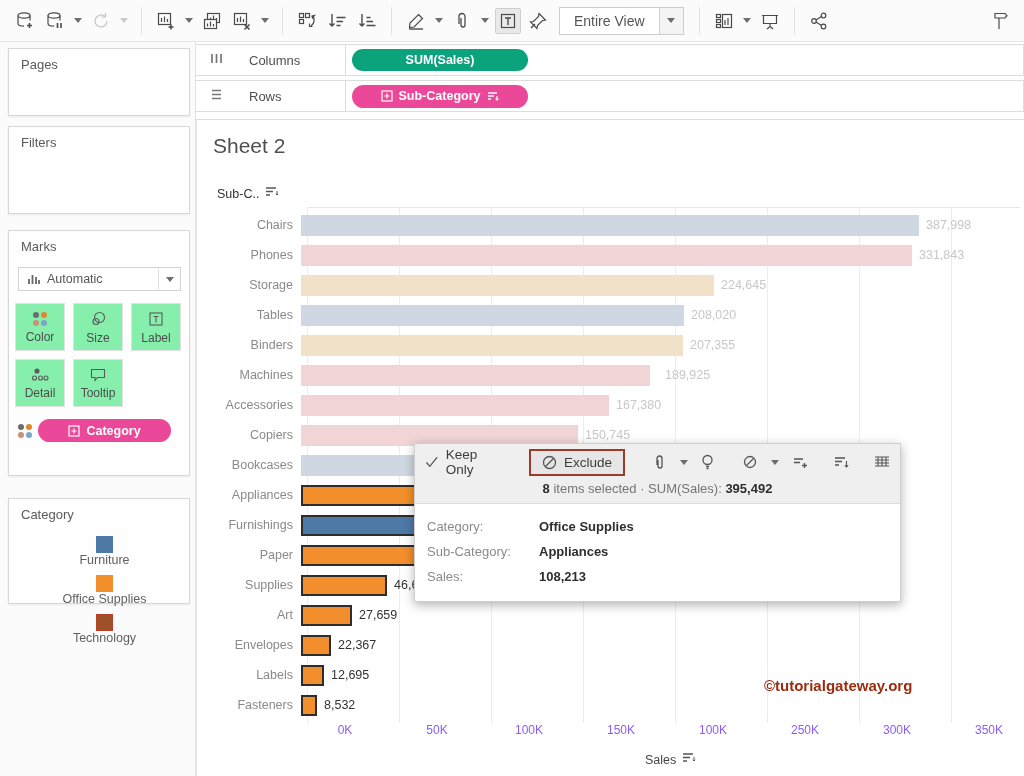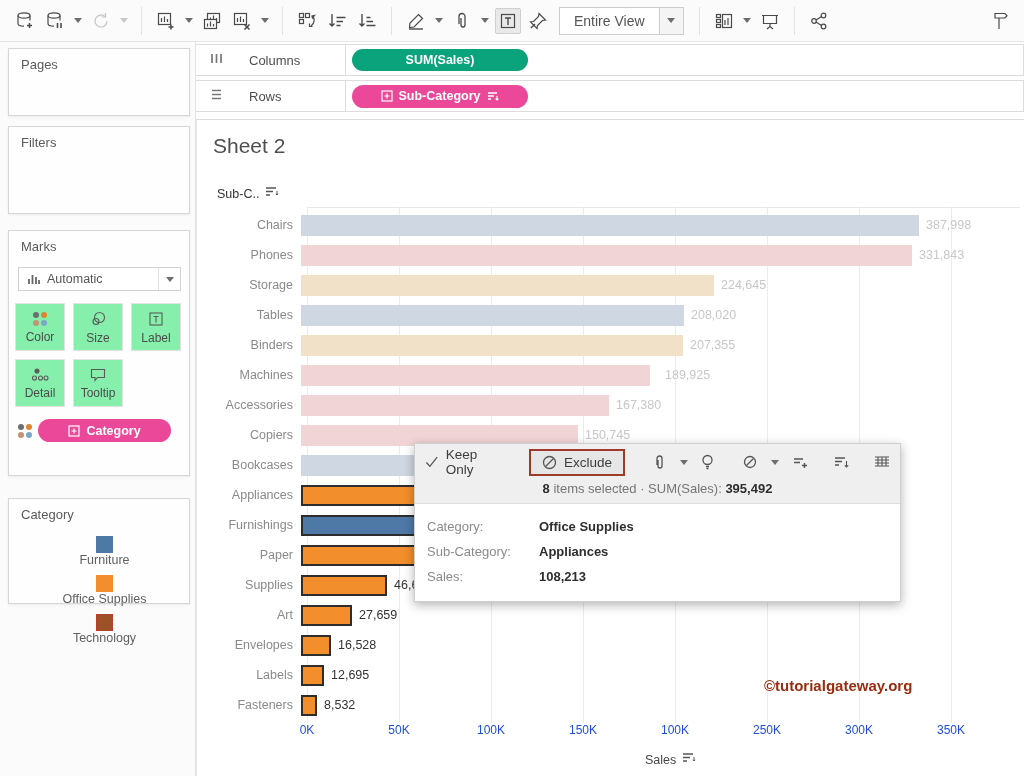--- a/index.html
+++ b/index.html
@@ -74,21 +74,21 @@
   .bar-row { position:absolute; left:0; right:0; height:30px; display:flex; align-items:center; }
   .bar-row .rlabel { width:104px; text-align:right; padding-right:8px; font-size:12.5px; color:#8a8a8a; flex:0 0 104px; }
   .bar-row .track { position:relative; height:21px; flex:1; z-index:1; }
   .bar { position:absolute; left:0; top:0; height:21px; }
   .bar.selected { border:2px solid #2d2d2d; }
   .bar-val { position:absolute; top:3px; font-size:12.5px; white-space:nowrap; }
   .bar-val.dim { color:#c7c7c7; }
   .bar-val.dark { color:#333; }
 
   .xticks { position:absolute; left:0; top:603px; right:0; height:16px; }
-  .xtick { position:absolute; transform:translateX(-50%); font-size:12px; color:#1d4ed8; }
+  .xtick { position:absolute; transform:translateX(-50%); font-size:12px; color:#8b5cf6;margin-left:38px; }
   .xaxis-title { position:absolute; top:632px; left:448px; font-size:12.5px; color:#474747; display:flex; align-items:center; gap:6px; }
 
   .watermark { position:absolute; left:567px; top:557px; font-size:15px; font-weight:bold; color:#9a2d0f; z-index:2; }
 
   
   .ttip { position:absolute; left:217px; top:323px; width:487px; z-index:5; background:#fff; border:1px solid #cfcfcf; box-shadow:0 3px 10px rgba(0,0,0,.3); }
   .ttip-head { background:#efefef; }
   .ttip-cmd { height:36px; display:flex; align-items:center; padding:0 10px; gap:22px; }
   .ttip-cmd svg { stroke:#555; fill:none; stroke-width:1.3; }
   .keep-only { display:flex; align-items:center; gap:7px; font-size:13.5px; color:#3d3d3d; }
@@ -502,21 +502,21 @@
         <div class="rlabel">Art</div>
         <div class="track">
           <div class="bar selected" style="width: 51px; background: rgb(242, 142, 43);"></div>
           <span class="bar-val dark" style="left: 58px;">27,659</span>
         </div>
       </div>
       <div class="bar-row" style="top: 423px;">
         <div class="rlabel">Envelopes</div>
         <div class="track">
           <div class="bar selected" style="width: 30px; background: rgb(242, 142, 43);"></div>
-          <span class="bar-val dark" style="left: 37px;">16,528</span>
+          <span class="bar-val dark" style="left: 37px;">22,367</span>
         </div>
       </div>
       <div class="bar-row" style="top: 453px;">
         <div class="rlabel">Labels</div>
         <div class="track">
           <div class="bar selected" style="width: 23px; background: rgb(242, 142, 43);"></div>
           <span class="bar-val dark" style="left: 30px;">12,695</span>
         </div>
       </div>
       <div class="bar-row" style="top: 483px;">

